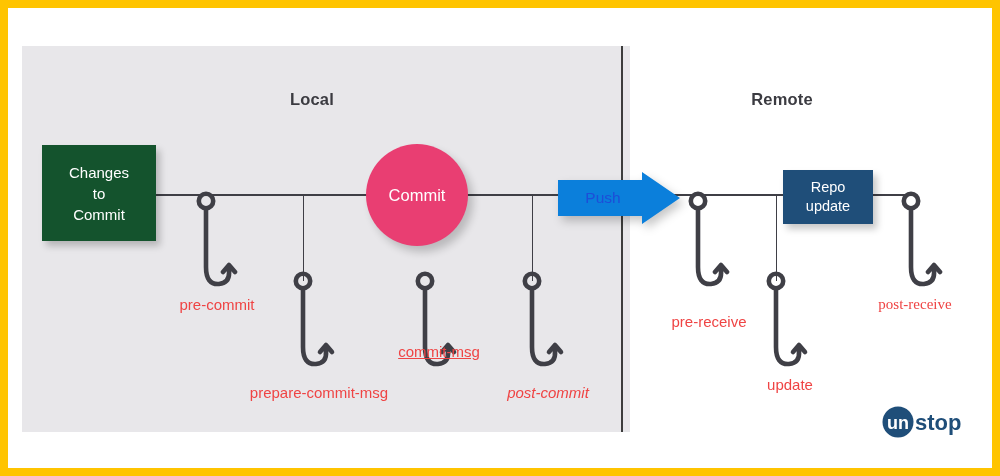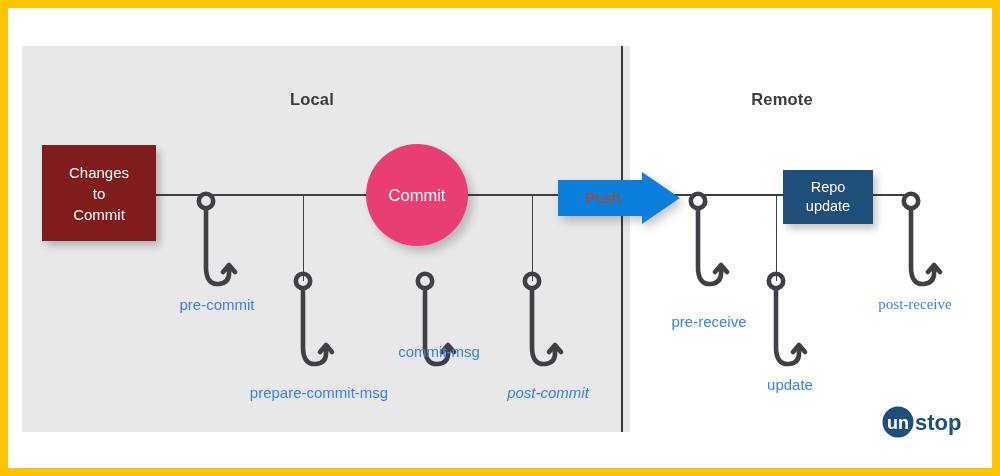--- a/index.html
+++ b/index.html
@@ -52,21 +52,21 @@
     background: #3f3f46;
     top: 186px;
   }
   #rail-local  { left: 148px;  width: 415px; }
   #rail-remote { left: 660px;  width: 248px; }
 
   
   #changes-box {
     left: 34px; top: 137px;
     width: 114px; height: 96px;
-    background: #7f1d1d;
+    background: #14532d;
     color: #ffffff;
     display: flex; align-items: center; justify-content: center;
     text-align: center;
     font-size: 15px;
     line-height: 21px;
     font-weight: 400;
     box-shadow: 4px 5px 7px rgba(0,0,0,.22);
   }
 
   
@@ -85,21 +85,21 @@
   #push-arrow {
     left: 550px; top: 164px;
     width: 122px; height: 52px;
     filter: drop-shadow(4px 5px 5px rgba(0,0,0,.22));
   }
   #push-arrow .arrow-label {
     position: absolute;
     left: 6px; top: 0;
     width: 78px; height: 52px;
     display: flex; align-items: center; justify-content: center;
-    color: #c2410c;
+    color: #1d4ed8;
     font-size: 15.5px;
     z-index: 2;
   }
 
   
   #repo-box {
     left: 775px; top: 162px;
     width: 90px; height: 54px;
     background: #1F4E79;
     color: #ffffff;
@@ -118,21 +118,21 @@
   }
 
   
   .hook { position: absolute; }
   .hook svg { display: block; overflow: visible; }
 
   
   .hook-label {
     position: absolute;
     font-size: 15px;
-    color: #3b82f6;
+    color: #ef4444;
     white-space: nowrap;
     text-align: center;
   }
 
   
   #logo {
     left: 872px; top: 397px;
     width: 100px; height: 34px; text-align: right;
   }
 </style>
@@ -196,21 +196,21 @@
             <path d="M24 19.5 L24 78 Q24 96 37 95 Q48 94 47 82 L47 76 L53 83 M47 76 L41 83" fill="none" stroke="#3f3f46" stroke-width="4.6" stroke-linecap="round" stroke-linejoin="round"></path>
           </svg>
         </div>
         <div class="hook-label" style="left: 311px; top: 376px; transform: translateX(-50%);">prepare-commit-msg</div>
         <div class="hook" style="left: 393px; top: 261px;">
           <svg width="60" height="110" viewBox="0 0 60 110">
             <circle cx="24" cy="12" r="7.2" fill="none" stroke="#3f3f46" stroke-width="4.6"></circle>
             <path d="M24 19.5 L24 78 Q24 96 37 95 Q48 94 47 82 L47 76 L53 83 M47 76 L41 83" fill="none" stroke="#3f3f46" stroke-width="4.6" stroke-linecap="round" stroke-linejoin="round"></path>
           </svg>
         </div>
-        <div class="hook-label" style="left: 431px; top: 335px; transform: translateX(-50%);">commit-msg</div>
+        <div class="hook-label" style="left: 431px; top: 335px; transform: translateX(-50%); text-decoration: underline;">commit-msg</div>
         <div class="hook" style="left: 500px; top: 261px;">
           <svg width="60" height="110" viewBox="0 0 60 110">
             <circle cx="24" cy="12" r="7.2" fill="none" stroke="#3f3f46" stroke-width="4.6"></circle>
             <path d="M24 19.5 L24 78 Q24 96 37 95 Q48 94 47 82 L47 76 L53 83 M47 76 L41 83" fill="none" stroke="#3f3f46" stroke-width="4.6" stroke-linecap="round" stroke-linejoin="round"></path>
           </svg>
         </div>
         <div class="hook-label" style="left: 540px; top: 376px; transform: translateX(-50%); font-style: italic;">post-commit</div>
         <div class="hook" style="left: 666px; top: 181px;">
           <svg width="60" height="110" viewBox="0 0 60 110">
             <circle cx="24" cy="12" r="7.2" fill="none" stroke="#3f3f46" stroke-width="4.6"></circle>

